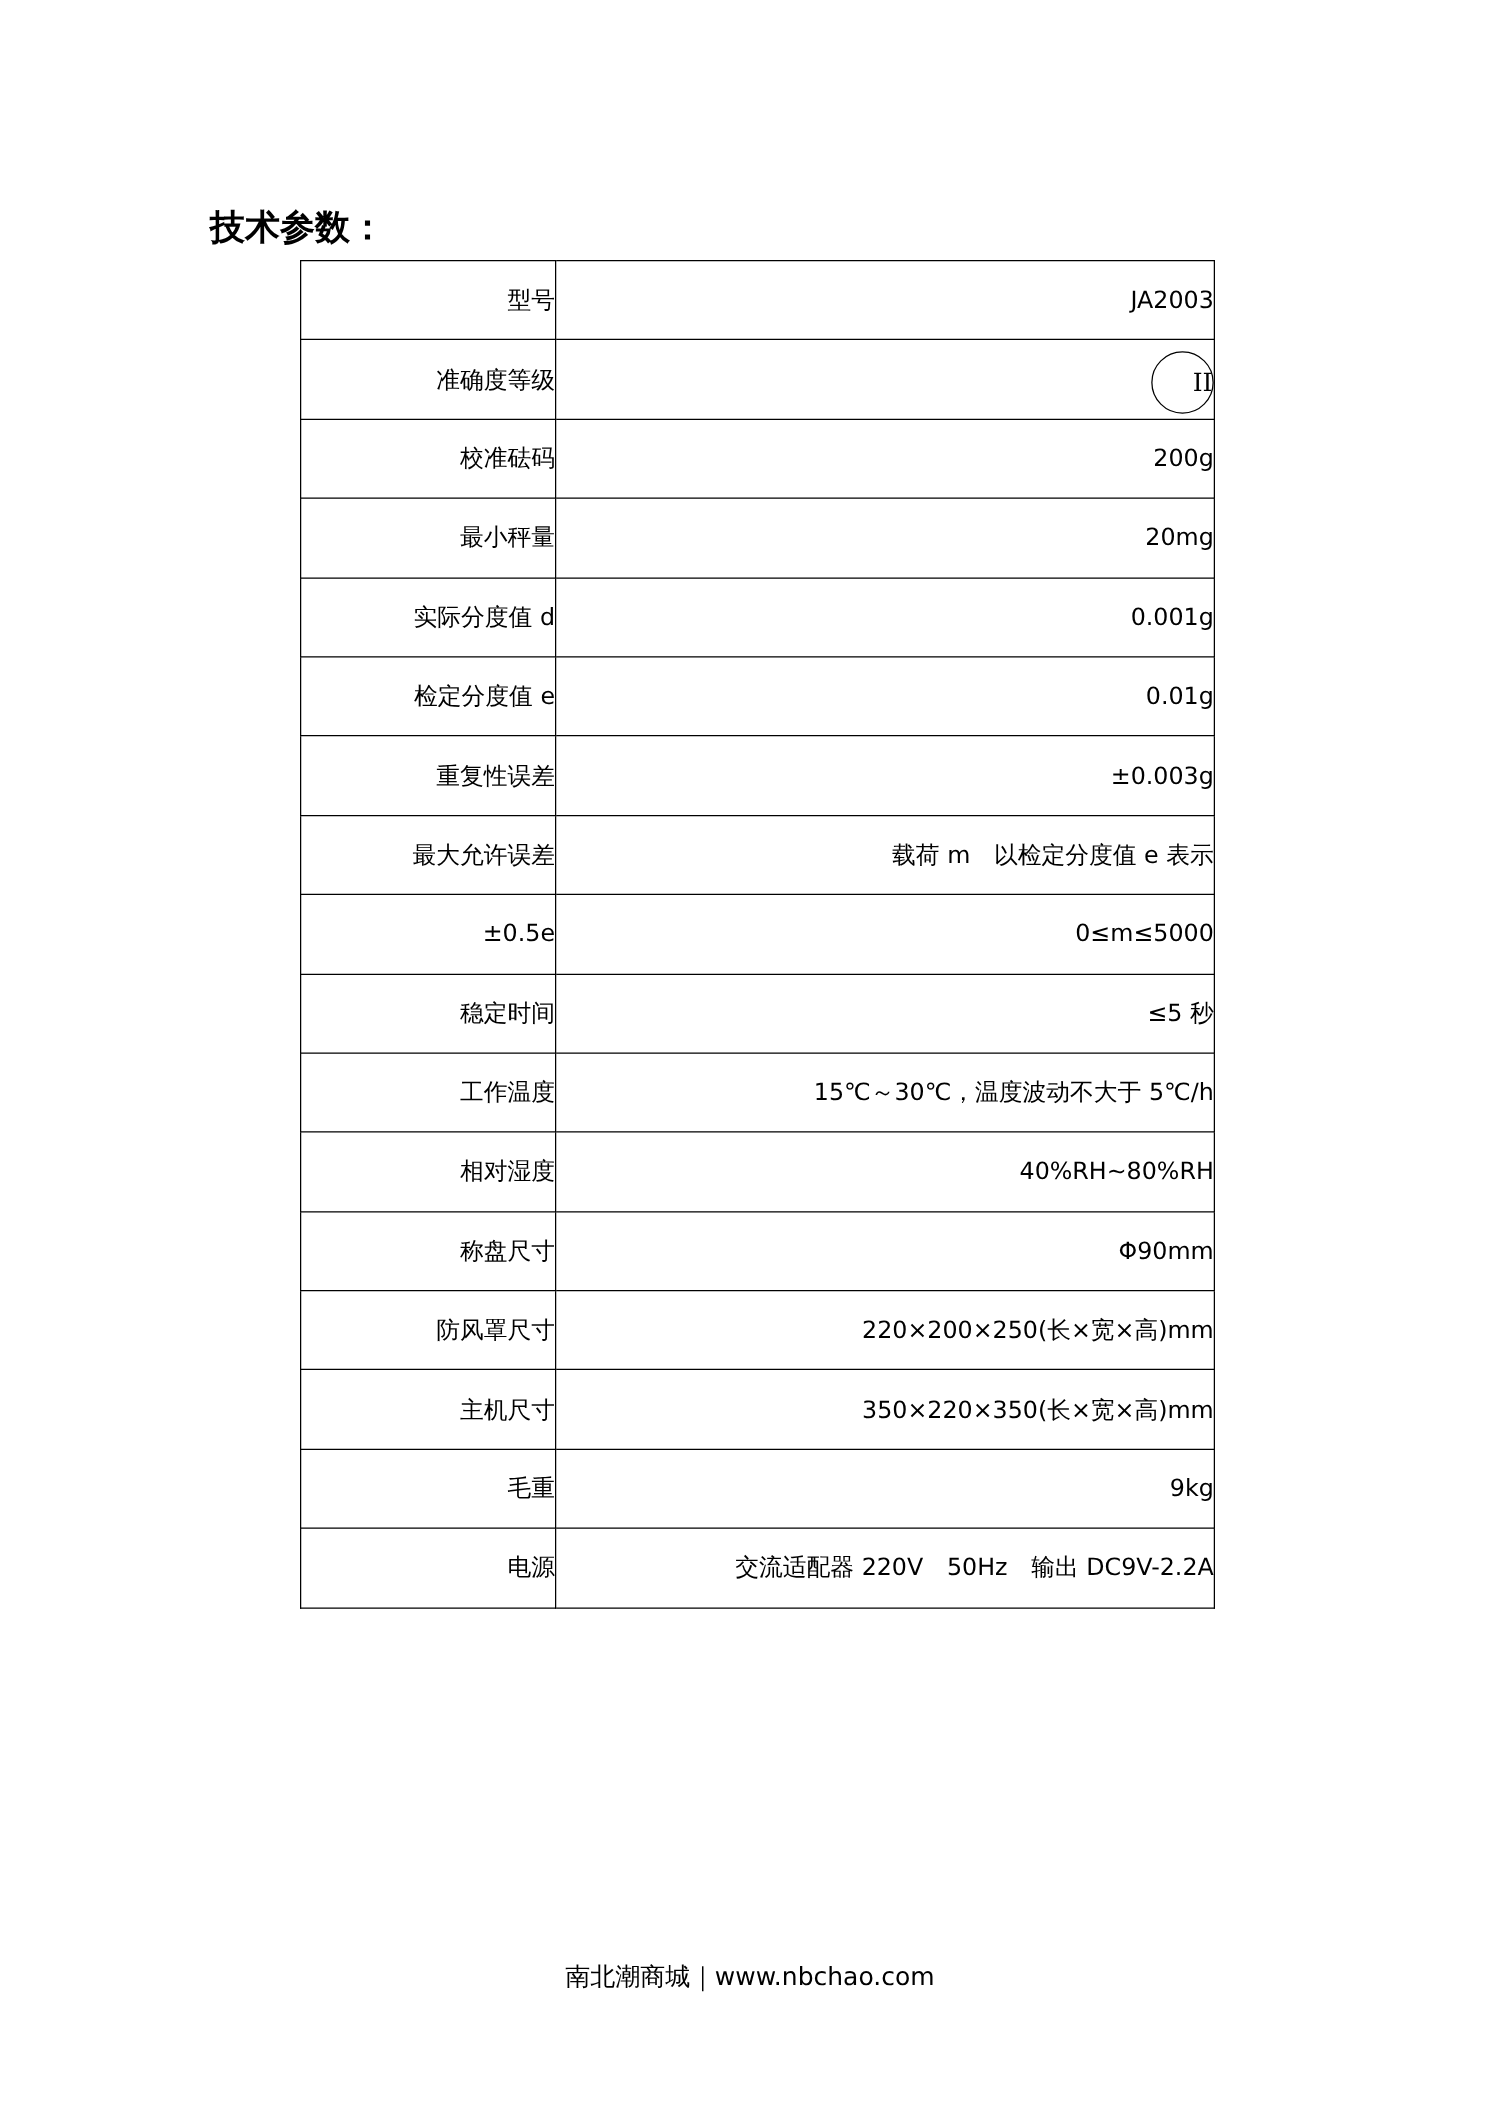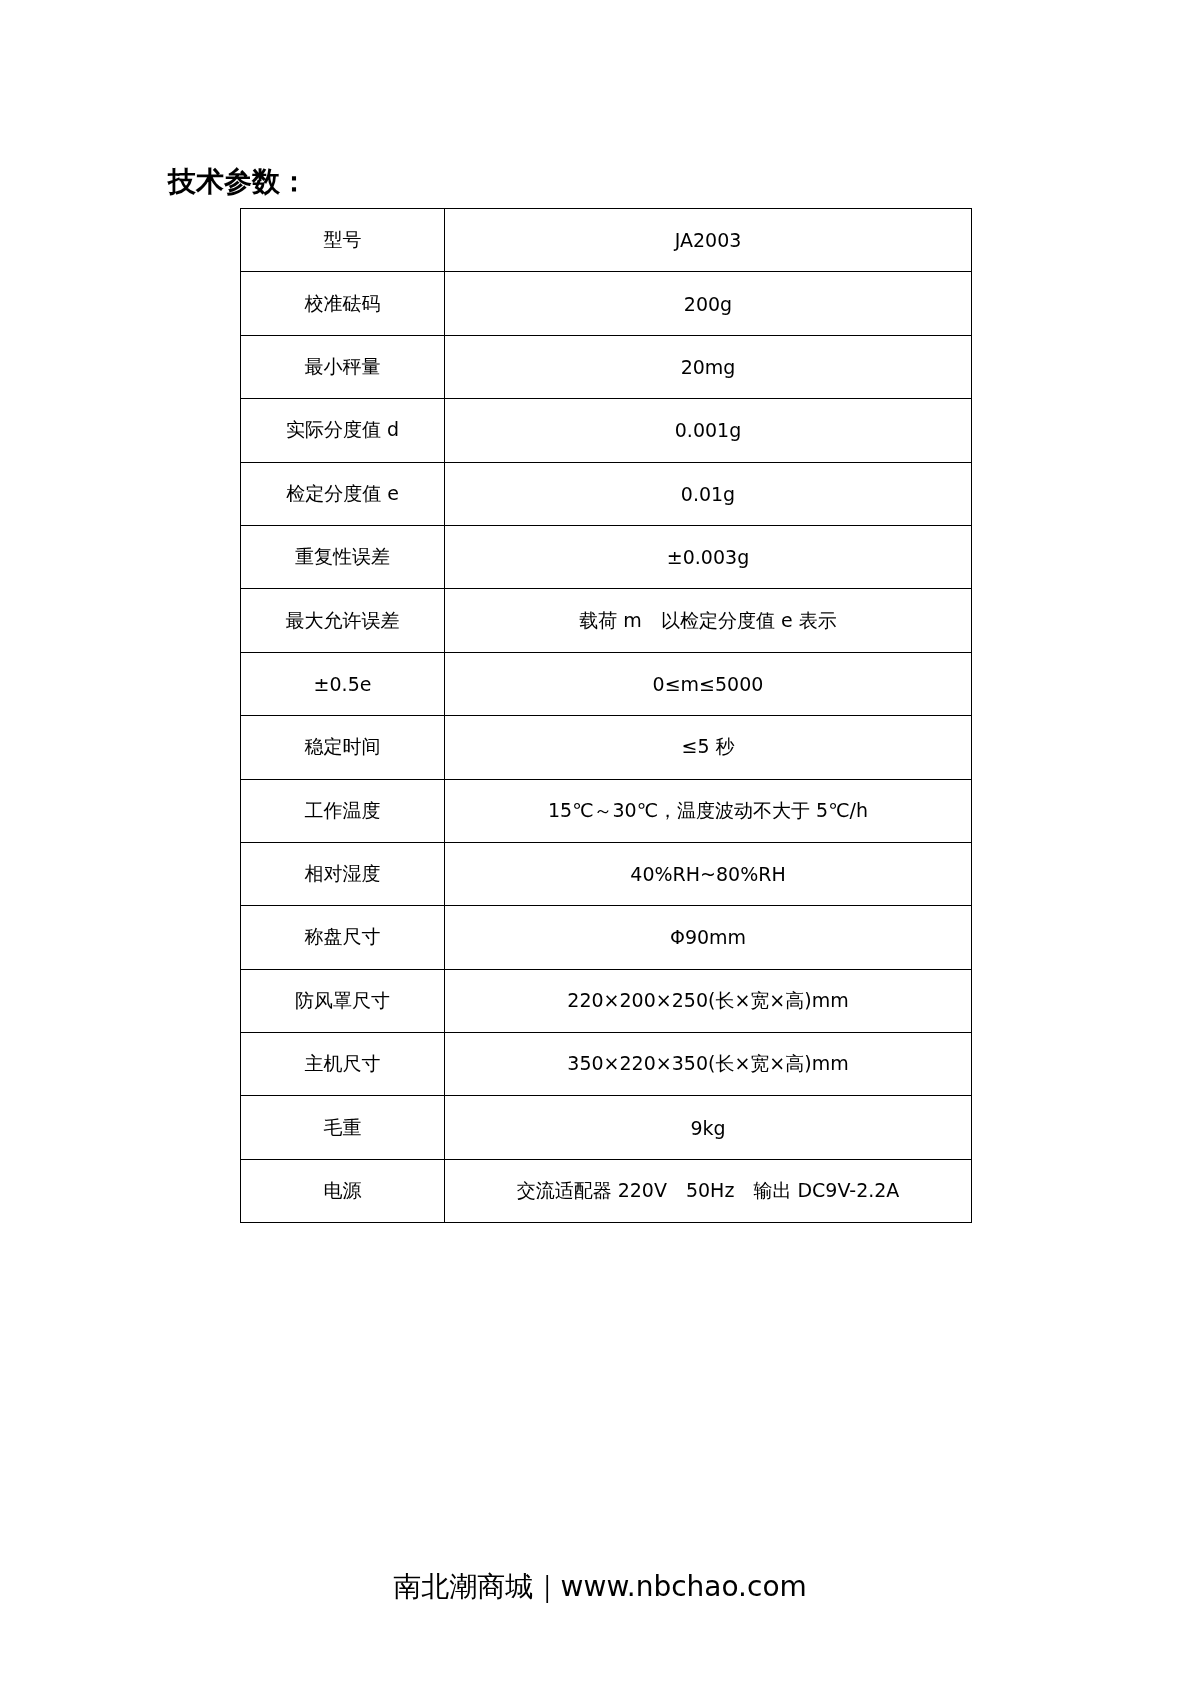--- a/index.html
+++ b/index.html
@@ -1,33 +1,37 @@
 <!DOCTYPE html>
 <html><head>
 <meta charset="utf-8">
 <style>
   html, body { margin: 0; padding: 0; background: #ffffff; }
   body { width: 1200px; height: 1697px; position: relative; font-family: "DejaVu Sans", "Liberation Sans", sans-serif; color: #000; overflow: hidden; }
   .title { position: absolute; left: 168px; top: 163px; font-size: 28px; font-weight: bold; letter-spacing: 0; }
   .spec-table { position: absolute; left: 240px; top: 208px; width: 732px; border-collapse: collapse; table-layout: fixed; }
-  .spec-table td { border: 1.5px solid #000; height: 62.4px; padding: 0; text-align: center; vertical-align: middle; font-size: 19px; }
+  .spec-table td { border: 1.5px solid #000; height: 62.4px; padding: 0; text-align: right; vertical-align: middle; font-size: 19px; }
   .spec-table td.label { width: 203px; }
   .grade-circle { display: inline-block; width: 48px; height: 48px; border: 1.5px solid #000; border-radius: 50%; line-height: 48px; font-family: "DejaVu Serif", "Liberation Serif", serif; font-size: 20px; margin-top: 4px; }
-  .footer { position: absolute; left: 0; width: 1200px; top: 1568px; text-align: center; font-size: 28px; }
+  .footer { position: absolute; left: 0; width: 1200px; top: 1568px; text-align: center; font-size: 20px; }
 </style>
 </head>
 <body>
 
 <div class="title">技术参数：</div>
 
 <table class="spec-table">
   <tbody>
     <tr>
       <td class="label">型号</td>
       <td>JA2003</td>
+    </tr>
+    <tr>
+      <td class="label">准确度等级</td>
+      <td><span class="grade-circle">II</span></td>
     </tr>
     <tr>
       <td class="label">校准砝码</td>
       <td>200g</td>
     </tr>
     <tr>
       <td class="label">最小秤量</td>
       <td>20mg</td>
     </tr>
     <tr>

